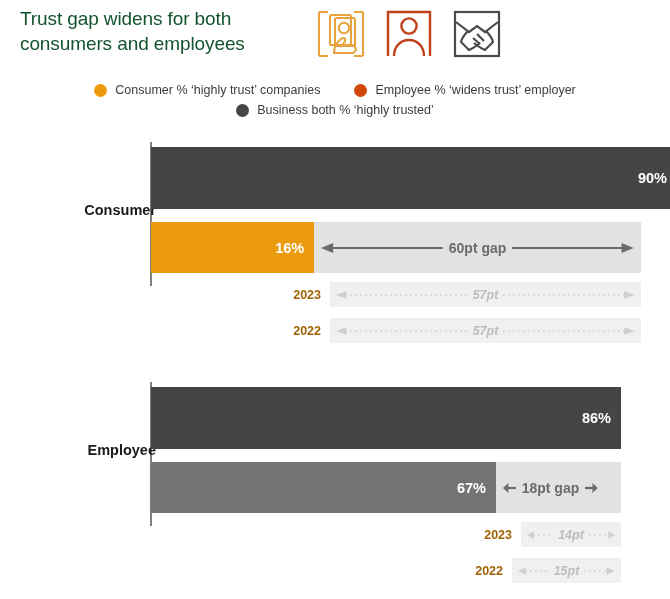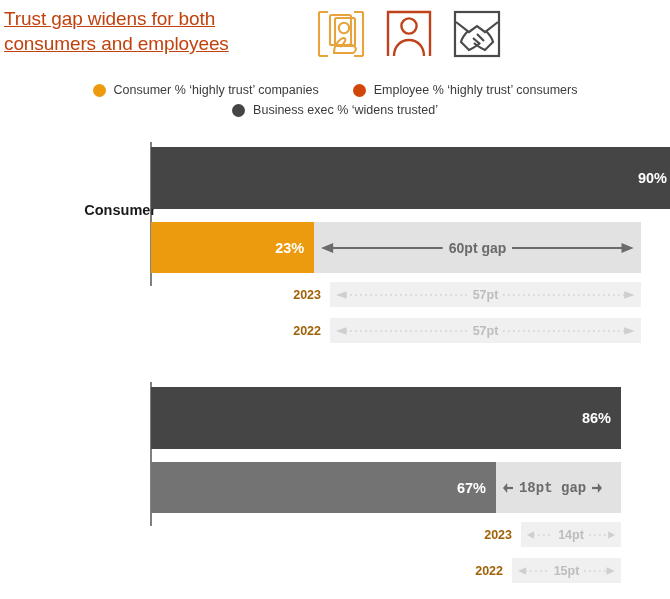--- a/index.html
+++ b/index.html
@@ -12,29 +12,28 @@
     height: 599px;
     position: relative;
     font-family: "Liberation Sans", sans-serif;
     color: #231f20;
     overflow: hidden;
   }
 
   
   #title {
     position: absolute;
-    left: 4px;
+    left: 20px;
     top: 6px;
     width: 290px;
     font-size: 19px;
     line-height: 25px;
     font-weight: 400;
-    color: #c2410c;
+    color: #14532d;
     letter-spacing: -0.1px;
-    text-decoration: underline;
   }
 
   
   #icon-strip {
     position: absolute;
     left: 313px;
     top: 8px;
     display: flex;
     gap: 12px;
   }
@@ -187,20 +186,21 @@
     background: #f0f0f0;
   }
   .hist-annot {
     position: absolute;
     inset: 0;
     display: flex;
     align-items: center;
     gap: 5px;
     padding: 4px 6px;
     box-sizing: border-box;
+    font-style: italic;
   }
   .hist-annot .hist-text {
     font-size: 12.5px;
     font-weight: 700;
     color: #bdbdbd;
     white-space: nowrap;
   }
   .dot-line {
     flex: 1 1 auto;
     height: 10px;
@@ -245,46 +245,46 @@
 </div>
 
 <div id="legend">
   <div class="legend-row row1">
     <div class="legend-item">
       <span class="legend-dot" style="background:#ED9B0E"></span>
       <span>Consumer % ‘highly trust’ companies</span>
     </div>
     <div class="legend-item">
       <span class="legend-dot" style="background:#D14709"></span>
-      <span>Employee % ‘highly trust’ consumers</span>
+      <span>Employee % ‘widens trust’ employer</span>
     </div>
   </div>
   <div class="legend-row row2" style="margin-top:6px;">
     <div class="legend-item">
       <span class="legend-dot" style="background:#454545"></span>
-      <span>Business exec % ‘widens trusted’</span>
+      <span>Business both % ‘highly trusted’</span>
     </div>
   </div>
 </div>
 
 <div class="group" id="group-consumer">
 
   <div class="axis-line"></div>
 
   <div class="group-label">Consumer</div>
 
   <div class="bar-dark">
     <span class="bar-value">90%</span>
   </div>
 
   <div class="row-gap">
     <div class="gap-track"></div>
 
     <div class="bar-color" style="width:33.3%; background:#ED9B0E;">
-      <span class="bar-value">23%</span>
+      <span class="bar-value">16%</span>
     </div>
 
     <div class="gap-annot" style="left:33.3%; right:0;">
       <span class="arrow-line">
         <svg viewBox="0 0 100 14" preserveAspectRatio="none">
           <line x1="8" y1="7" x2="100" y2="7" stroke="#6b6b6b" stroke-width="2.2" vector-effect="non-scaling-stroke"></line>
           <polygon points="0,7 10,2 10,12" fill="#6b6b6b"></polygon>
         </svg>
       </span>
       <span class="gap-text">60pt gap</span>
@@ -335,33 +335,34 @@
         </svg>
       </span>
     </div>
   </div>
 </div>
 
 <div class="group" id="group-employee">
 
   <div class="axis-line"></div>
 
+  <div class="group-label">Employee</div>
 
   <div class="bar-dark">
     <span class="bar-value">86%</span>
   </div>
 
   <div class="row-gap">
     <div class="gap-track"></div>
 
     <div class="bar-color" style="width:73.4%; background:#737373;">
       <span class="bar-value">67%</span>
     </div>
 
-    <div class="gap-annot" style="left:73.4%; right:16px;font-family:Liberation Mono, monospace;">
+    <div class="gap-annot" style="left:73.4%; right:16px;">
       <span class="arrow-line" style="max-width:20px;">
         <svg viewBox="0 0 24 14" preserveAspectRatio="none">
           <line x1="8" y1="7" x2="24" y2="7" stroke="#6b6b6b" stroke-width="2.2" vector-effect="non-scaling-stroke"></line>
           <polygon points="0,7 10,2 10,12" fill="#6b6b6b"></polygon>
         </svg>
       </span>
       <span class="gap-text">18pt gap</span>
       <span class="arrow-line" style="max-width:20px;">
         <svg viewBox="0 0 24 14" preserveAspectRatio="none">
           <line x1="0" y1="7" x2="16" y2="7" stroke="#6b6b6b" stroke-width="2.2" vector-effect="non-scaling-stroke"></line>

